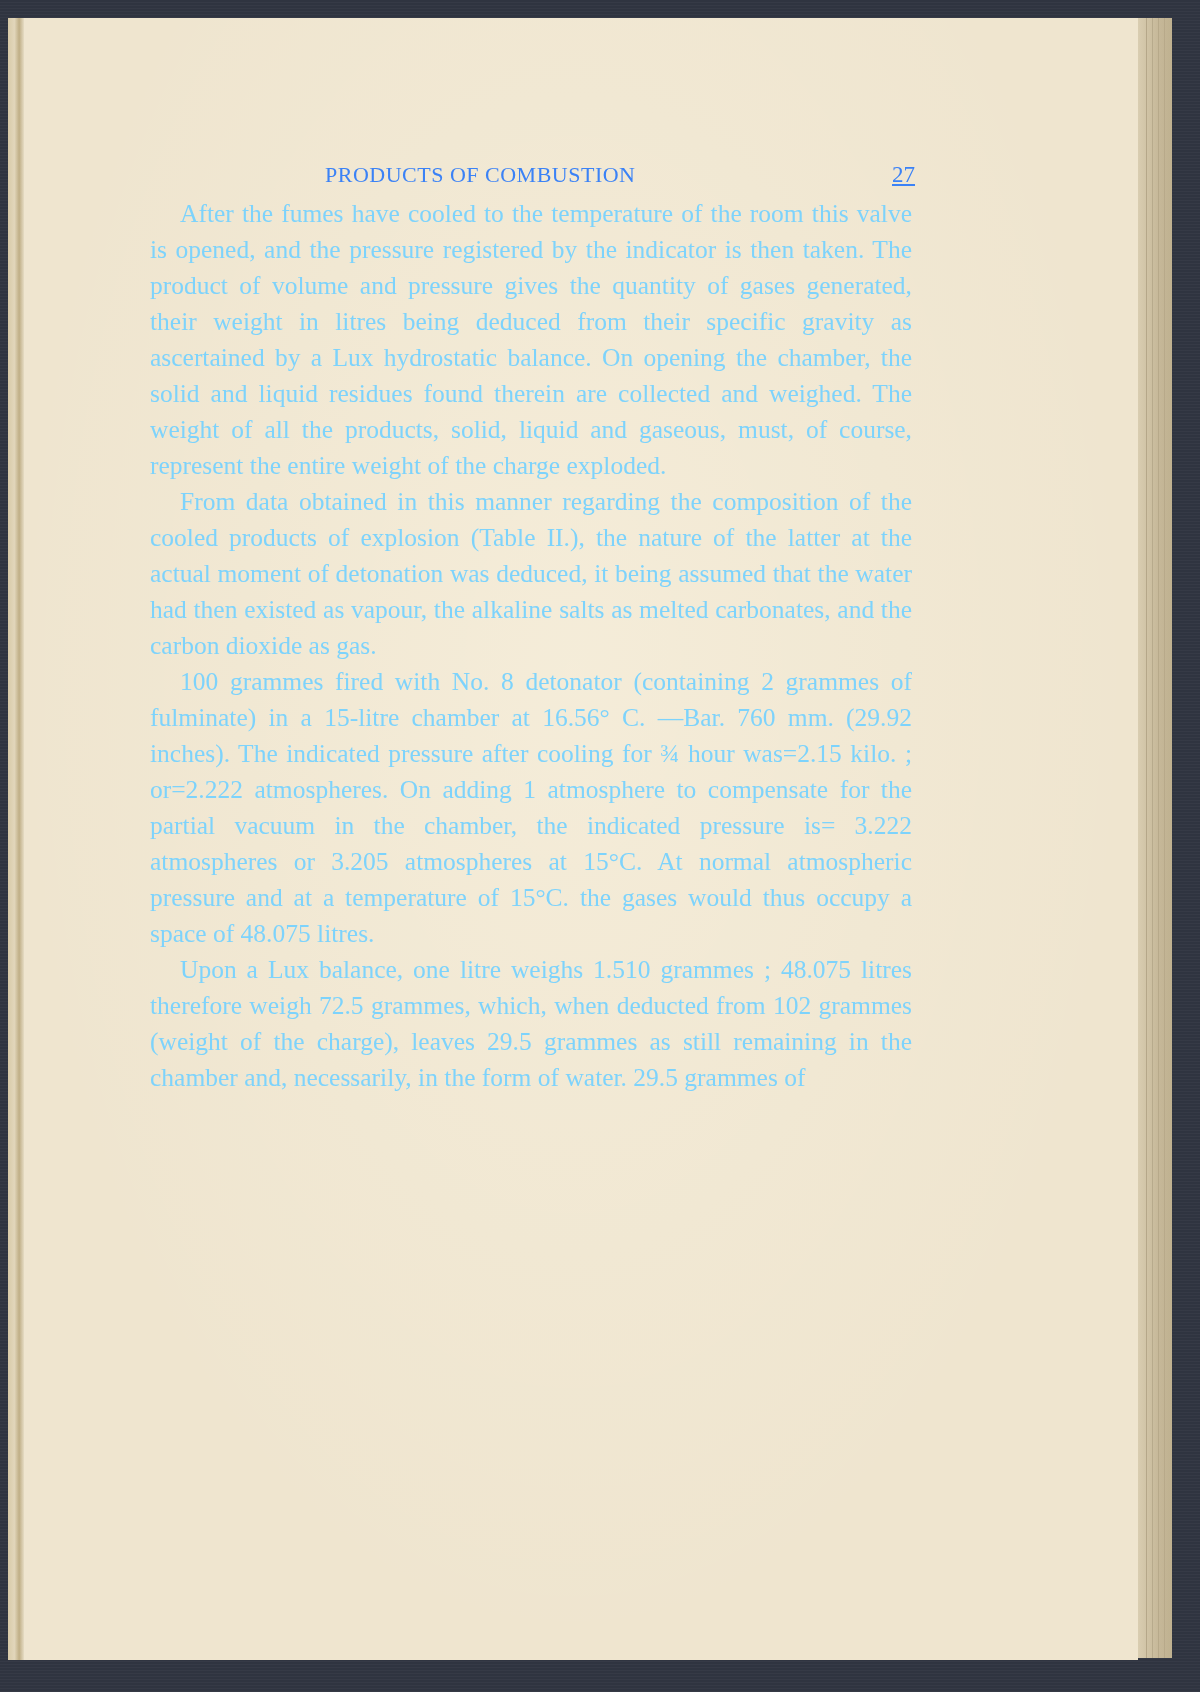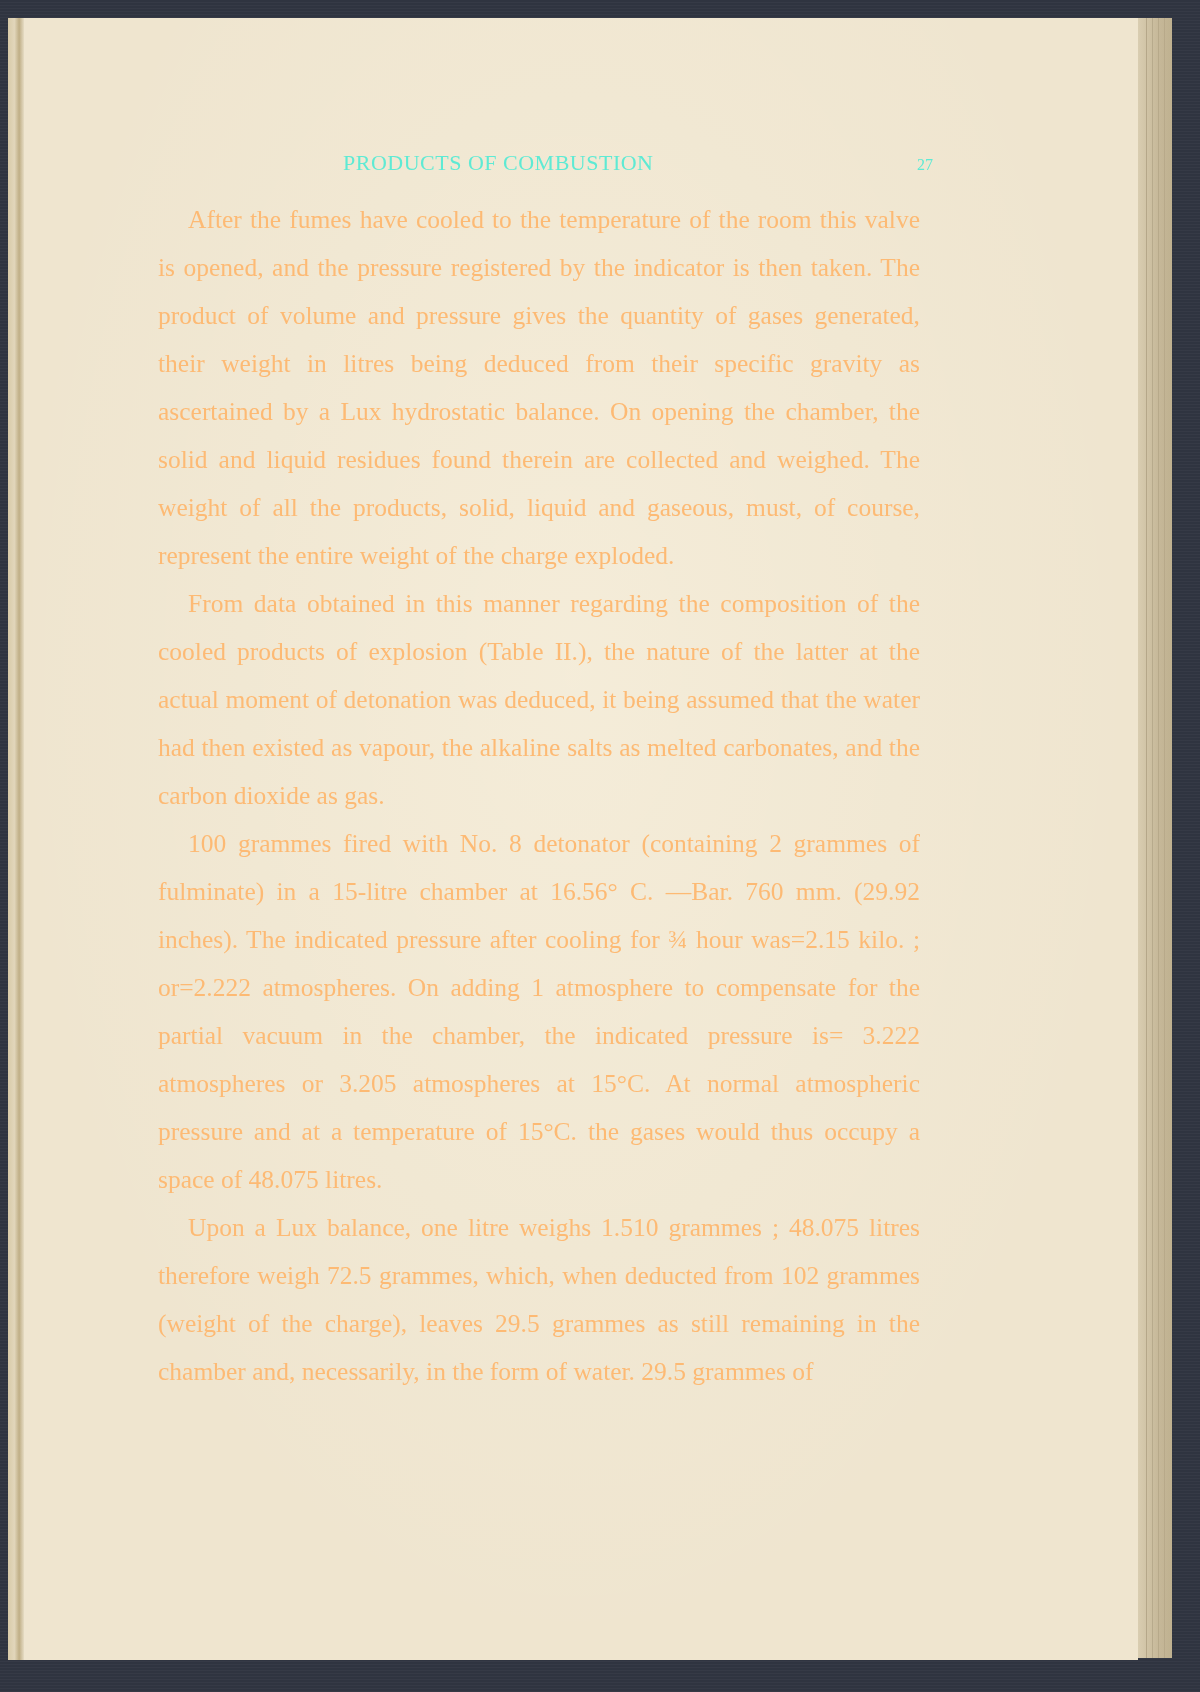--- a/index.html
+++ b/index.html
@@ -29,35 +29,34 @@
     position: absolute; left: 8px; top: 18px; width: 1130px; height: 1642px;
     background: #efe5cf;
     background-image:
       radial-gradient(ellipse at 50% 40%, rgba(255,250,235,0.35), transparent 70%);
   }
   .gutter {
     position: absolute; left: 0; top: 0; width: 16px; height: 100%;
     background: linear-gradient(90deg, #d8cba9 0%, #e2d6bb 40%, #bfae86 70%, #e6dcc4 100%);
   }
   .running-head {
-    position: absolute; top: 150px; left: 325px; width: 590px;
+    position: absolute; top: 162px; left: 325px; width: 590px;
     display: flex; justify-content: space-between; align-items: baseline;
-    color: #5eead4;
-    margin-left: 18px;
+    color: #3b82f6;
   }
   .running-title {
     font-size: 22px; letter-spacing: 0.5px;
     text-transform: uppercase;
   }
-  .page-number { font-size: 16px; }
+  .page-number { font-size: 23px; text-decoration: underline; }
   .text-block {
-    position: absolute; left: 158px; top: 196px; width: 762px;
-    color: #fdba74;
+    position: absolute; left: 150px; top: 196px; width: 762px;
+    color: #7dd3fc;
     font-size: 25.5px;
-    line-height: 48px;
+    line-height: 36px;
     text-align: justify;
   }
   .text-block p { margin: 0; text-indent: 30px; }
   .smallcaps { font-variant: small-caps; letter-spacing: 1px; }
 </style>
 </head>
 <body>
 
 <div class="cover"></div>
 <div class="page-edge-right"></div>

